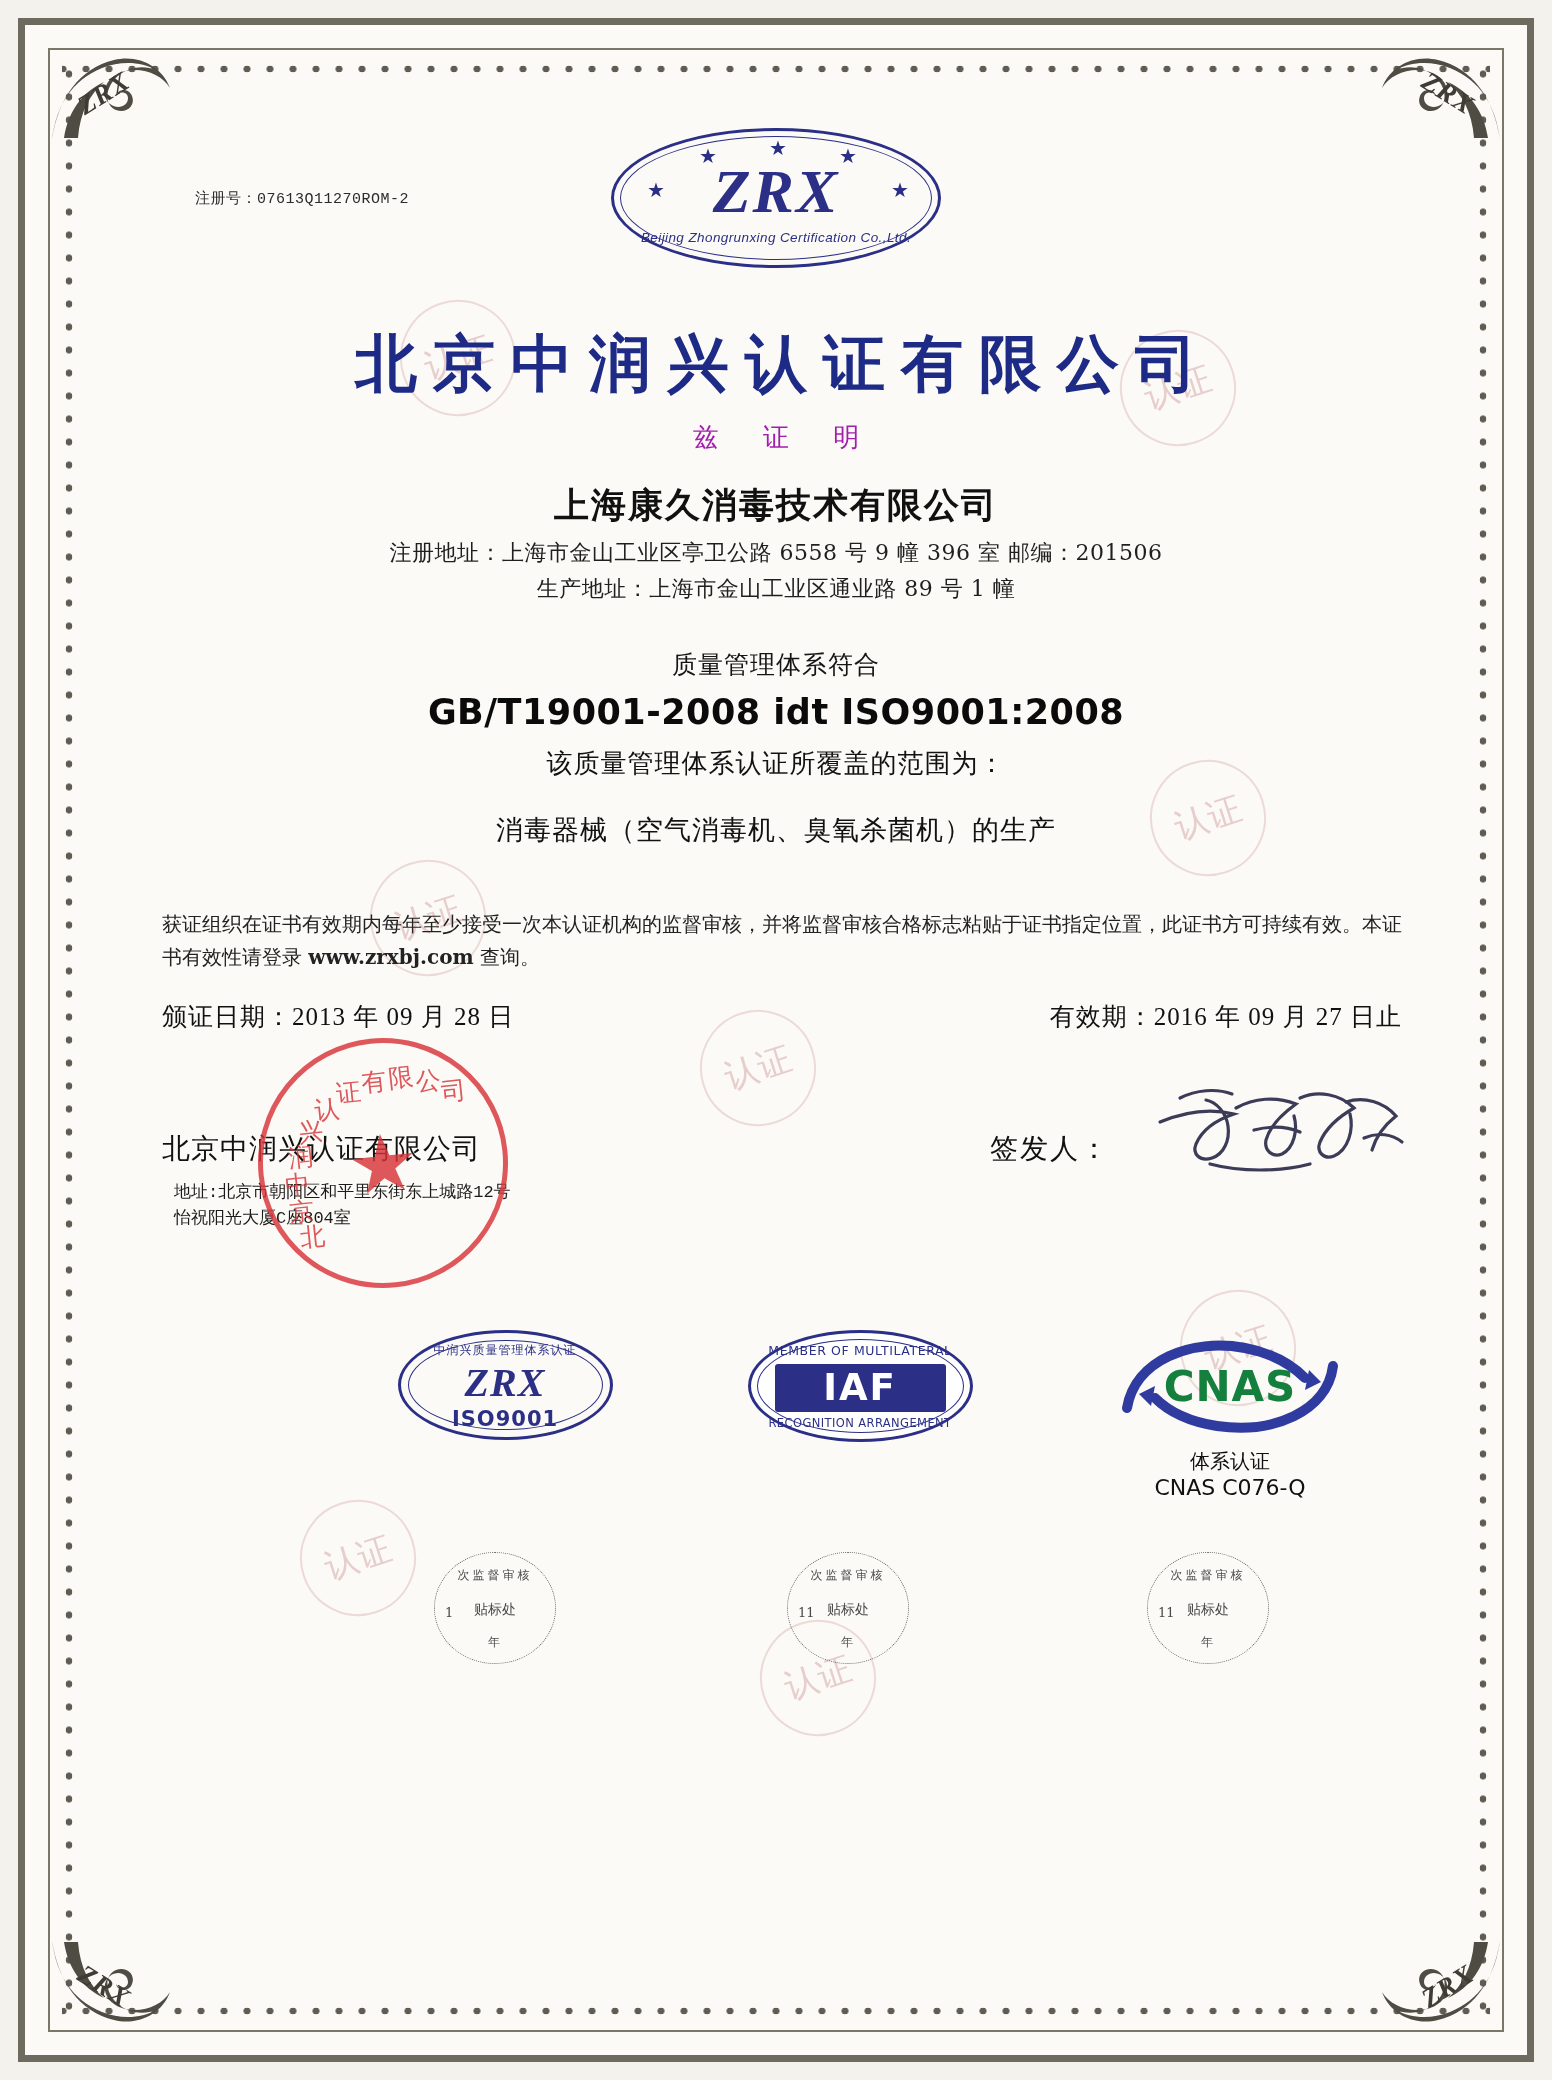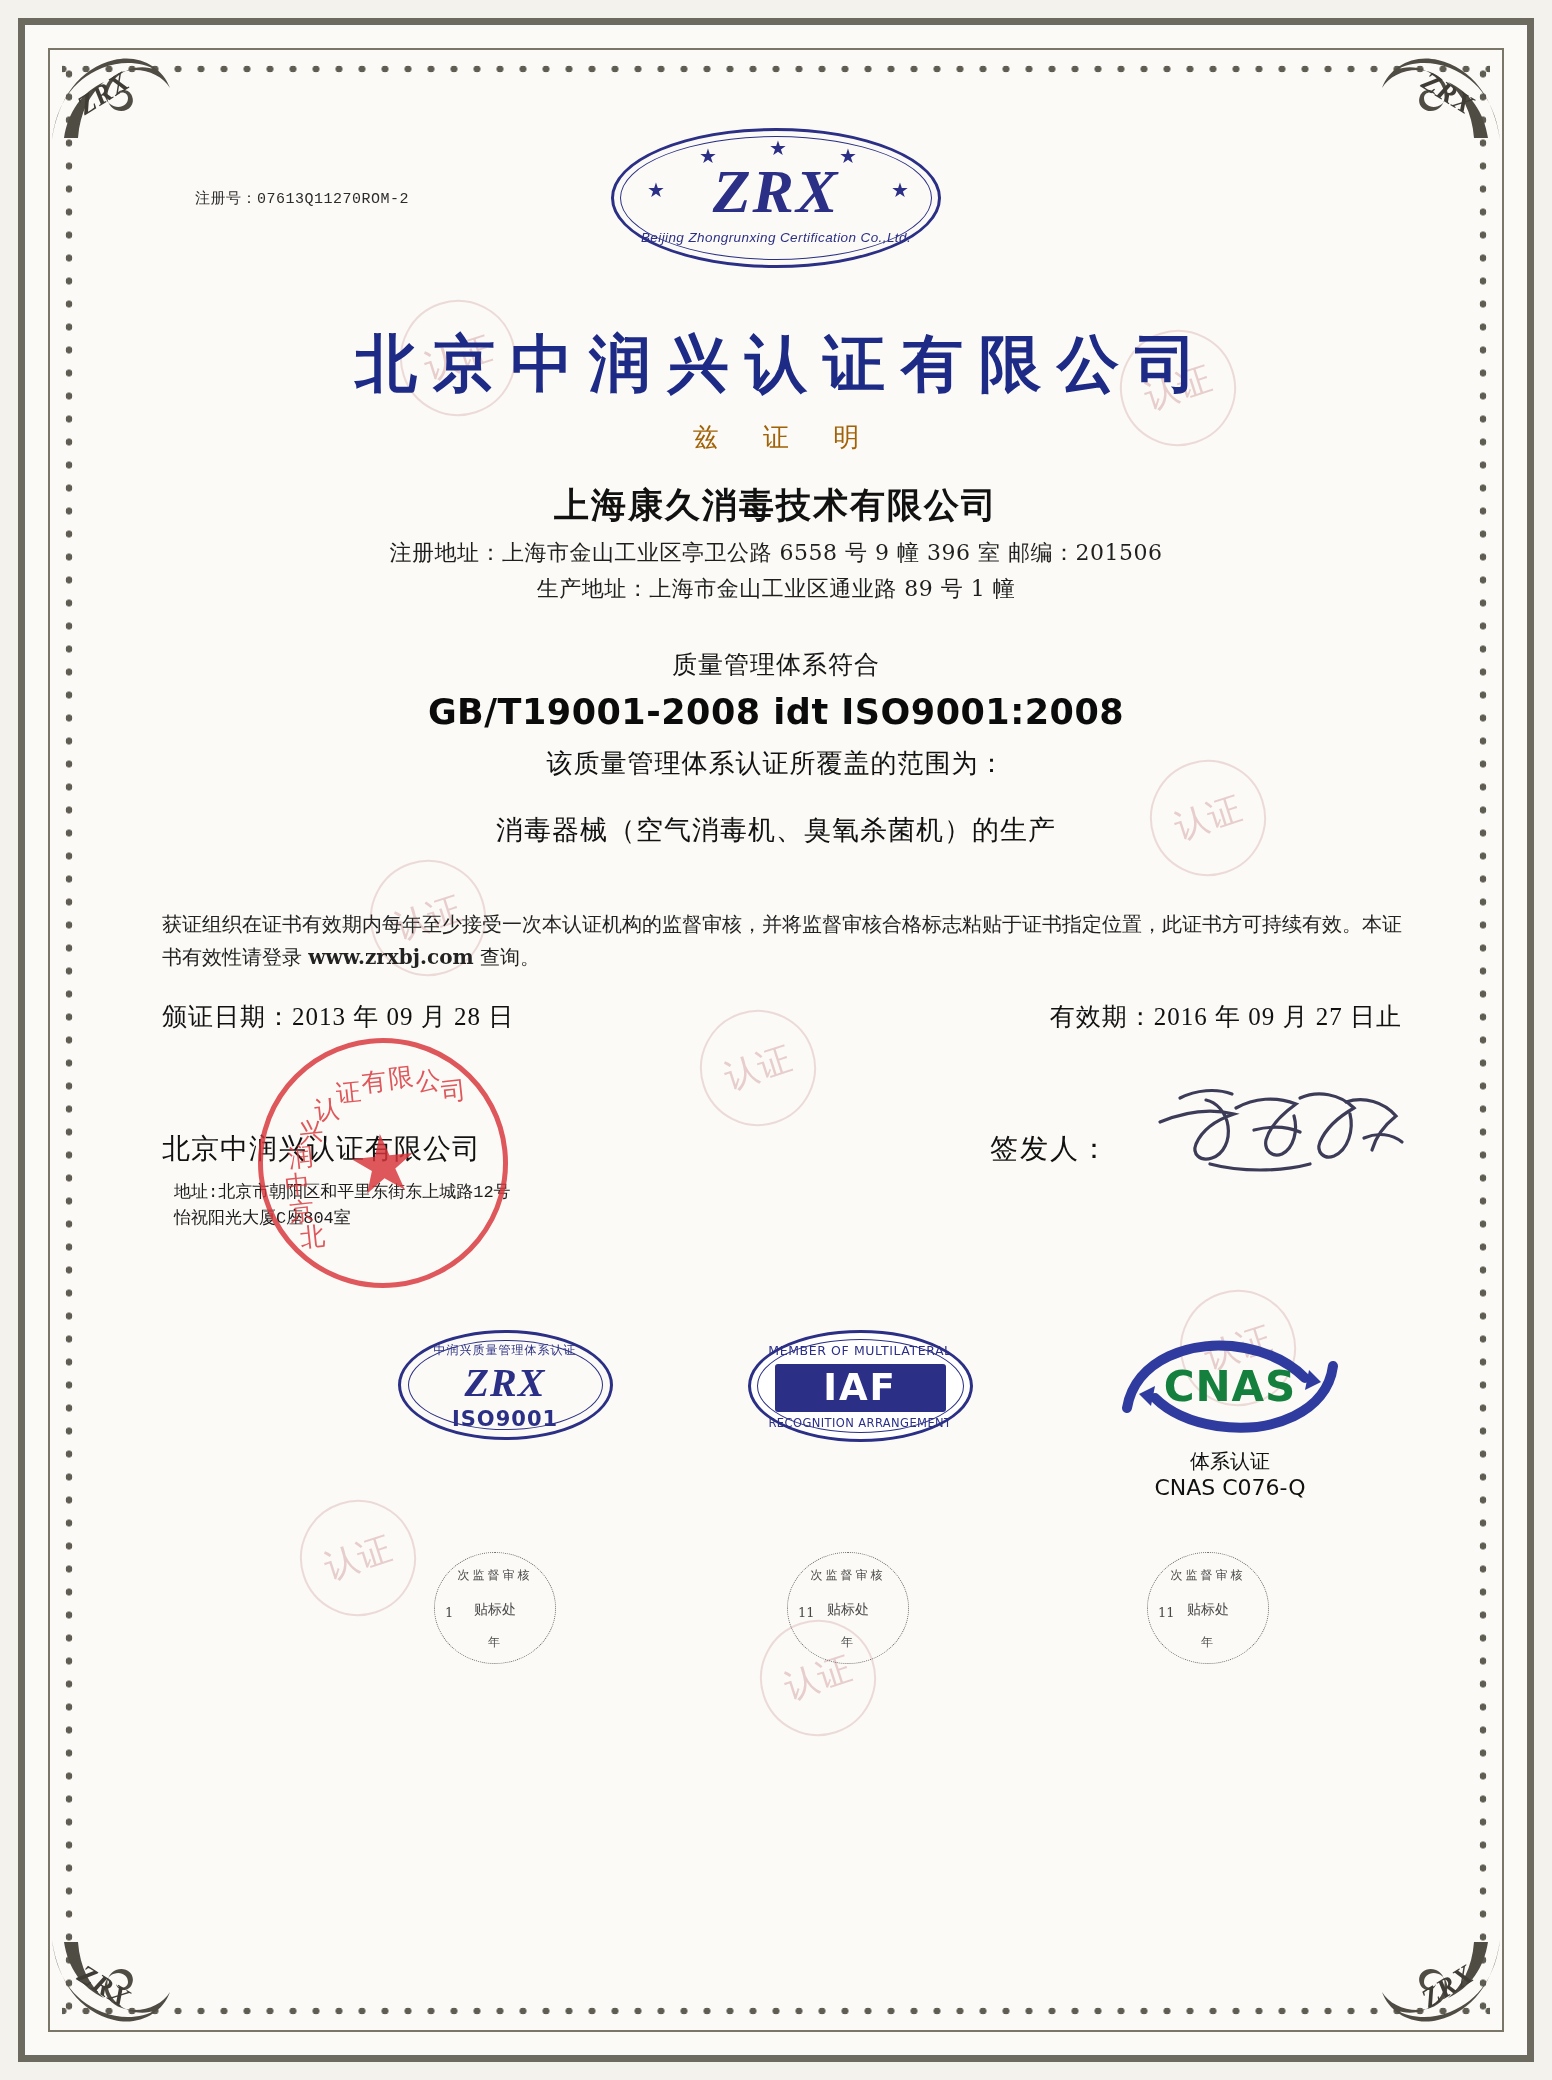--- a/index.html
+++ b/index.html
@@ -187,21 +187,21 @@
     text-indent: 16px;
   }
   .subtitle {
     position: absolute;
     left: 0; right: 0;
     top: 320px;
     text-align: center;
     font-family: "DejaVu Serif", serif;
     font-size: 26px;
     letter-spacing: 18px;
-    color: #a16207;
+    color: #a21caf;
     text-indent: 18px;
   }
   .company {
     position: absolute;
     left: 0; right: 0;
     top: 382px;
     text-align: center;
     font-family: "DejaVu Serif", serif;
     font-weight: bold;
     font-size: 35px;

